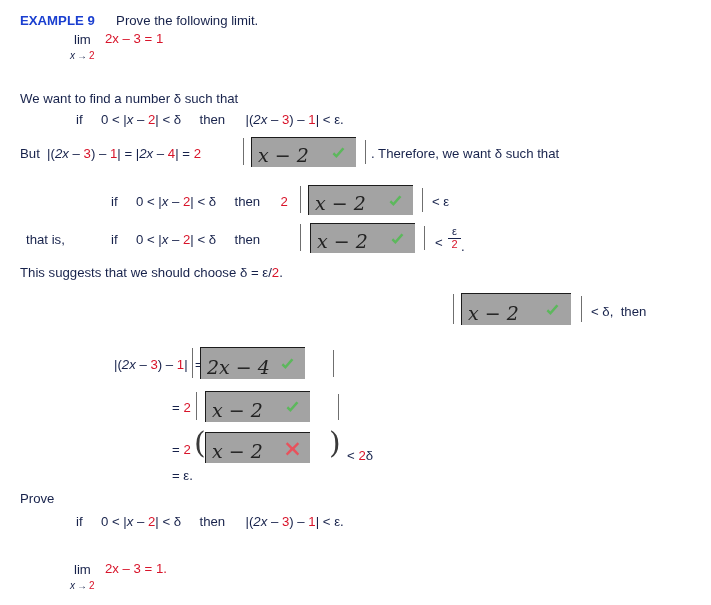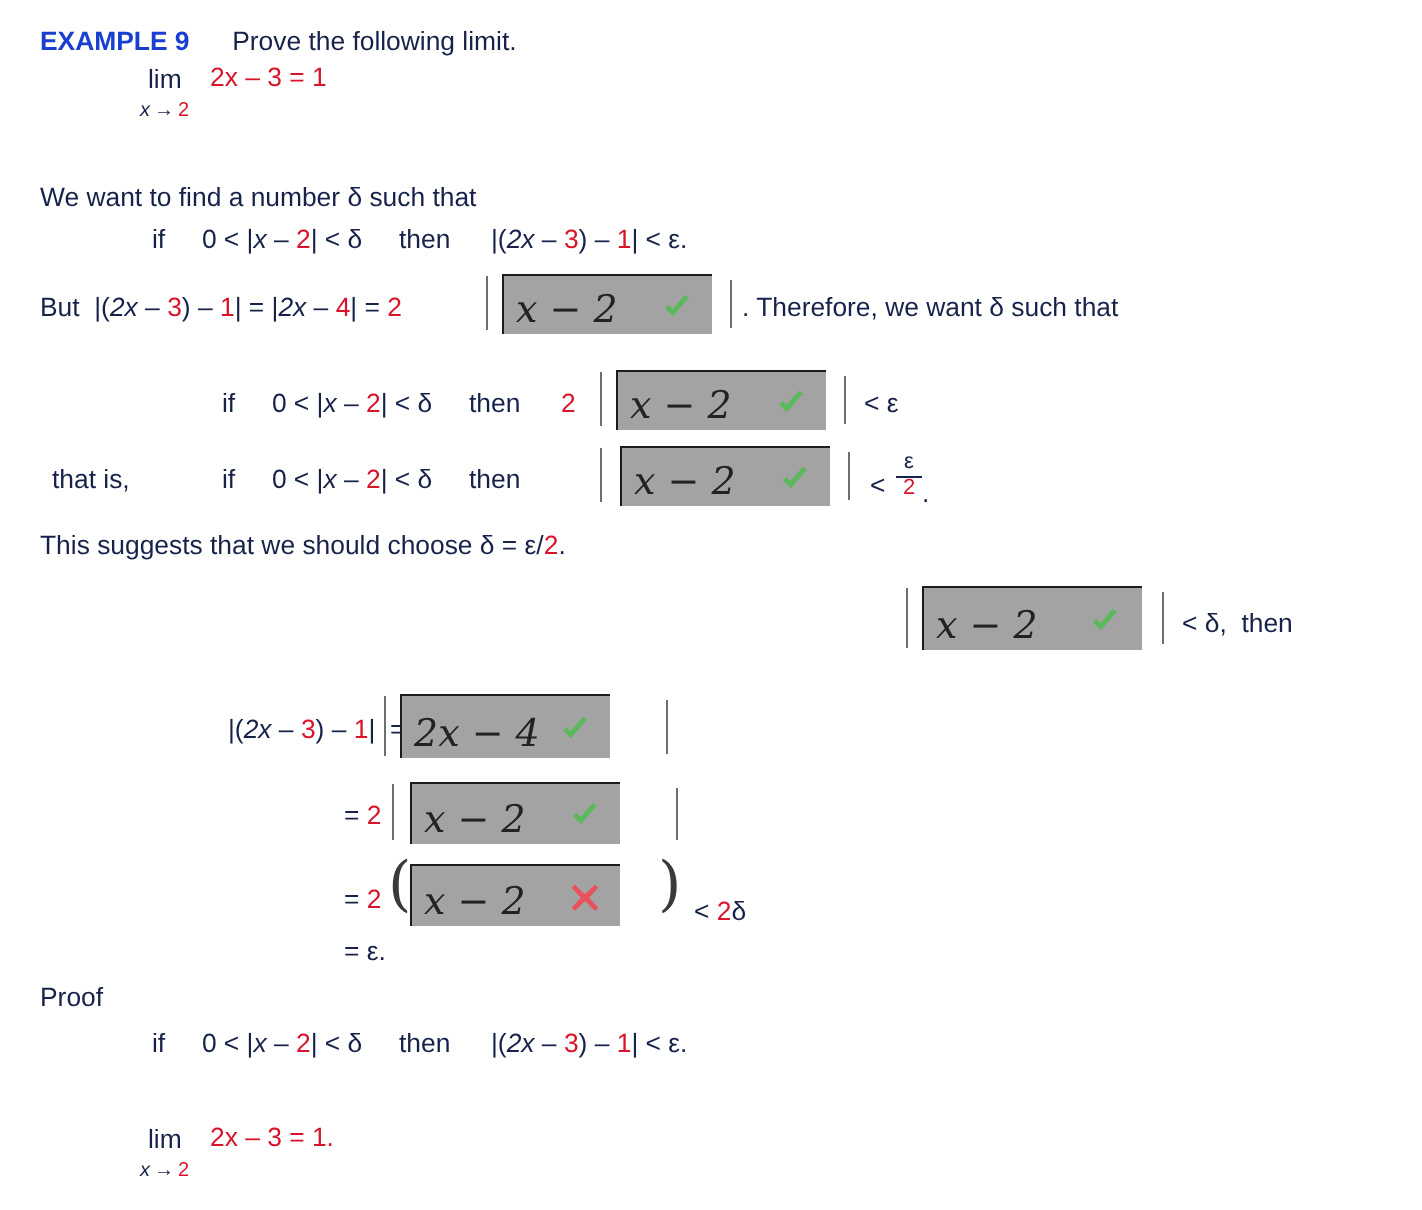--- a/index.html
+++ b/index.html
@@ -245,21 +245,21 @@
     <span class="mark" style="right:9px;">
       <svg viewBox="0 0 20 20" width="17" height="17" aria-hidden="true">
         <path d="M4 2.2 L10 8 L16 2.2 L17.8 4.2 L12.4 10 L17.8 15.8 L16 17.8 L10 12 L4 17.8 L2.2 15.8 L7.6 10 L2.2 4.2 Z" fill="#e8525c"></path>
       </svg>
     </span>
   </div>
   <div class="paren" style="left:329px; top:428px; font-size:30px;">)</div>
 
   <div class="line" style="left:172px; top:469px;">= ε.</div>
 
-  <div class="line" style="left:20px; top:492px;">Proof</div>
+  <div class="line" style="left:20px; top:492px;">Prove</div>
 
   <div class="line" style="left:76px; top:515px;">
     <span>if</span>
     <span style="display:inline-block;width:11px;"></span>
     <span>0 &lt; |<span class="mvar">x</span> – <span class="red">2</span>| &lt; δ</span>
     <span style="display:inline-block;width:11px;"></span>
     <span>then</span>
     <span style="display:inline-block;width:13px;"></span>
     <span>|(<span class="mvar">2x</span> – <span class="red">3</span>) – <span class="red">1</span>| &lt; ε.</span>
   </div>

